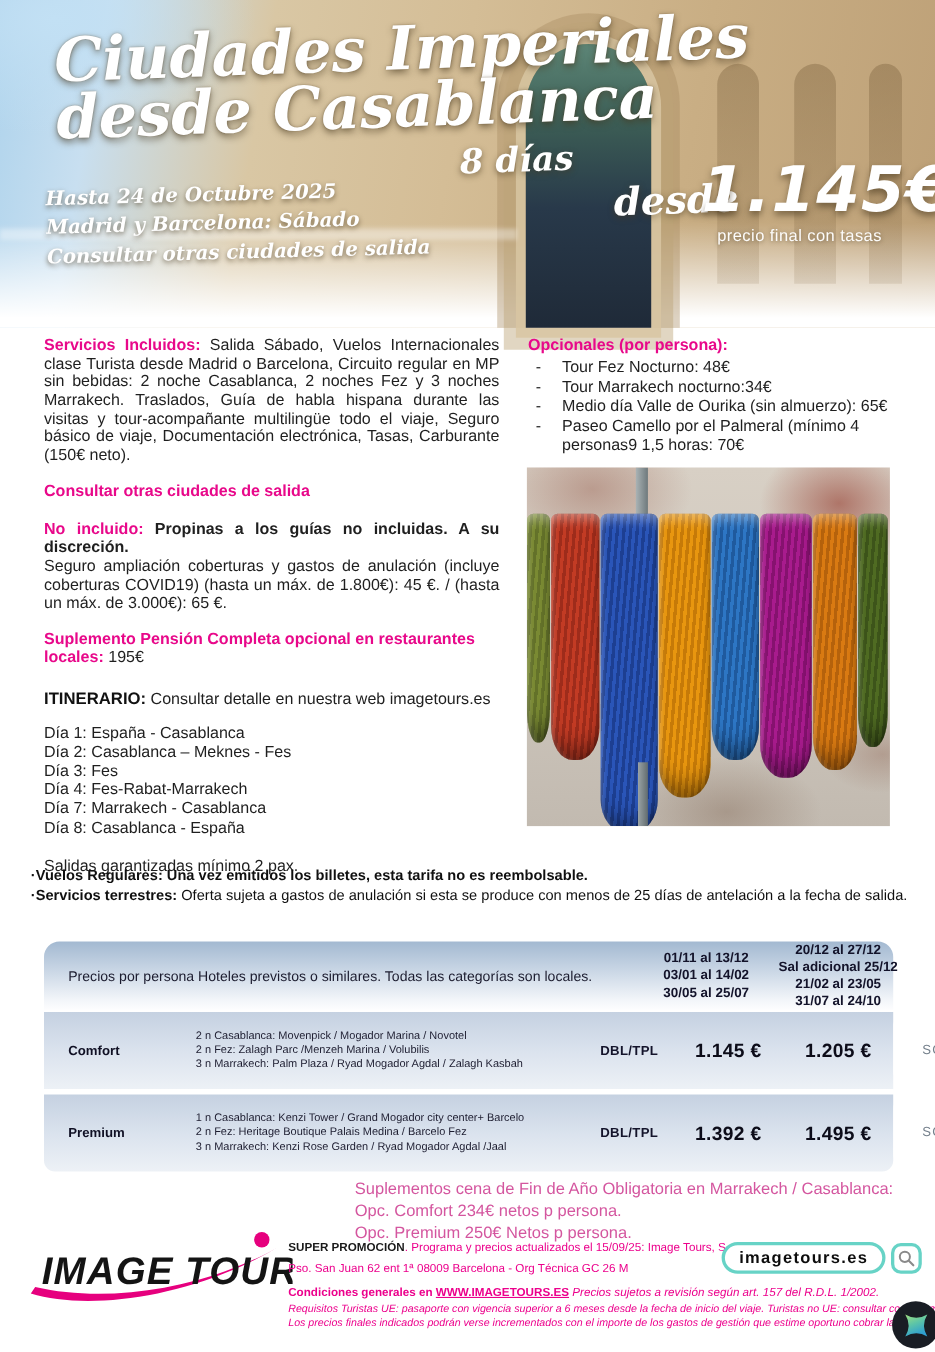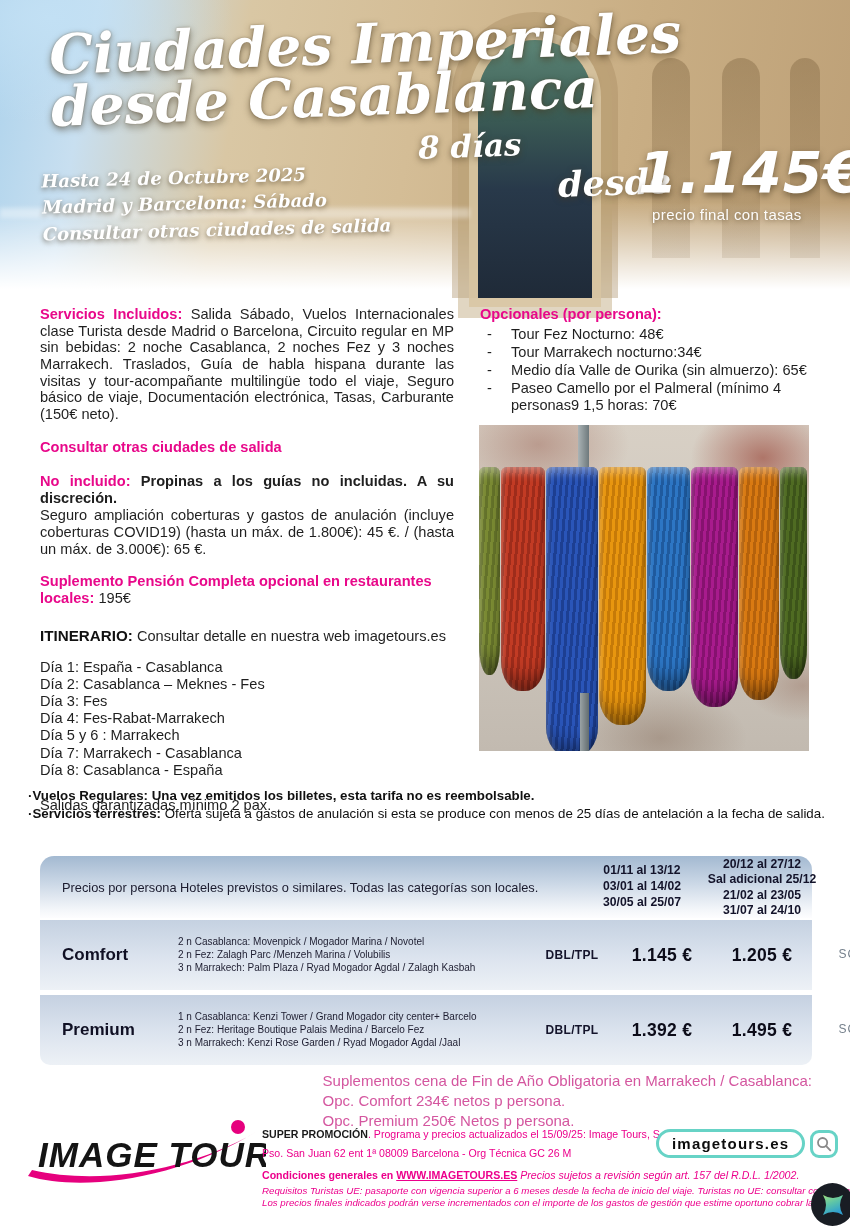--- a/index.html
+++ b/index.html
@@ -96,21 +96,21 @@
       font-size:12.8px;color:#1b1b2e;white-space:nowrap;}
   .pt-dates{position:absolute;top:50%;transform:translateY(-50%);text-align:center;
       font-weight:700;font-size:12.2px;line-height:1.3;color:#13132a;}
   .pt-d1{left:532px;width:140px;}
   .pt-d2{left:662px;width:120px;line-height:1.25;}
   .pt-band{position:relative;height:70px;margin-top:5px;
       background:linear-gradient(180deg,#c5d1e1 0%,#dbe3ee 52%,#edf1f6 100%);}
   .pt-band.first{margin-top:2px;}
   .pt-band.last{border-radius:0 0 10px 10px;}
   .pt-cat{position:absolute;left:22px;top:50%;transform:translateY(-50%);
-      font-weight:700;font-size:17px;color:#101024;}
+      font-weight:700;font-size:12px;color:#101024;}
   .pt-hotels{position:absolute;left:138px;top:50%;transform:translateY(-50%);
       width:392px;font-size:10px;line-height:1.32;color:#1d1d30;}
   .pt-prices{position:absolute;right:0;top:0;bottom:0;width:280px;display:flex;flex-direction:row;}
   .pt-prow{flex:1;display:flex;align-items:center;}
   .pt-prow.sgl{background:rgba(255,255,255,.78);margin:0 4px 3px 0;border-radius:13px;}
   .pt-plabel{width:80px;text-align:center;font-weight:700;font-size:12px;color:#14142b;letter-spacing:.3px;}
   .pt-prow.sgl .pt-plabel{color:#75808c;font-weight:400;letter-spacing:1px;}
   .pt-price{width:100px;text-align:center;font-weight:700;font-size:17.5px;color:#0c0c19;letter-spacing:.3px;}
   .pt-prow.sgl .pt-price{font-weight:400;color:#383844;}
 
@@ -183,21 +183,20 @@
     </p>
     <p class="itinerario">
       <span class="b lbl">ITINERARIO:</span>
       <span>Consultar detalle en nuestra web imagetours.es</span>
     </p>
     <ul class="itinerary">
       <li>Día 1: España - Casablanca</li>
       <li>Día 2: Casablanca – Meknes - Fes</li>
       <li>Día 3: Fes</li>
       <li>Día 4: Fes-Rabat-Marrakech</li>
-      <li>Día 5 y 6 : Marrakech</li>
       <li>Día  7: Marrakech - Casablanca</li>
       <li>Día 8: Casablanca - España</li>
     </ul>
     <p class="salidas">Salidas garantizadas mínimo 2 pax.</p>
   </section>
 
   <section class="col-right">
     <p class="magenta b" style="margin:0">Opcionales (por persona):</p>
     <ul class="opts">
       <li>Tour Fez Nocturno: 48€</li>

